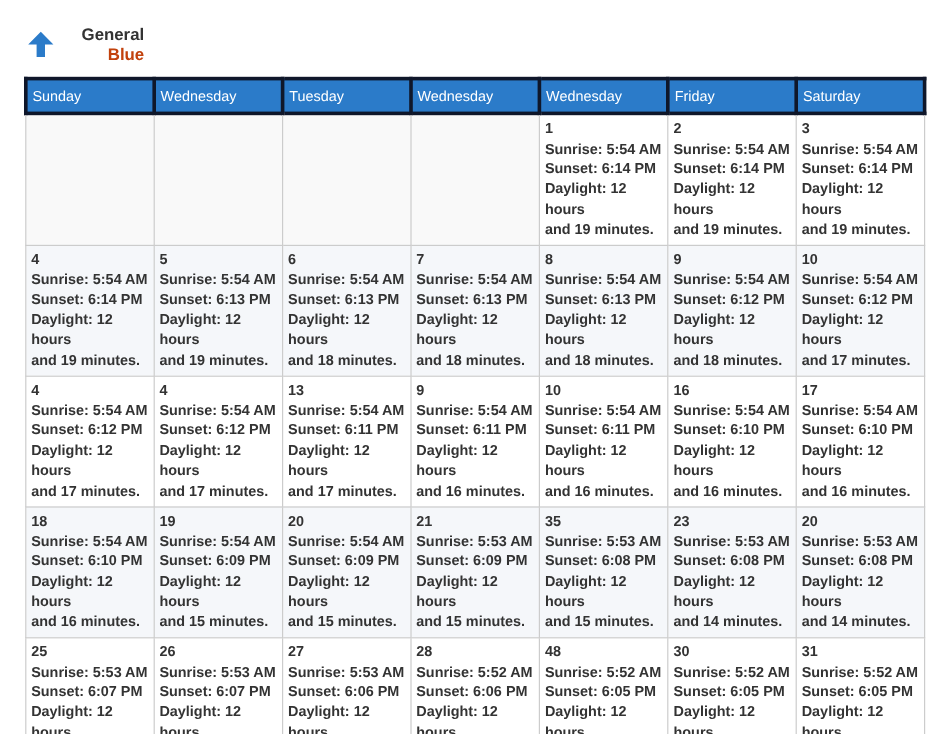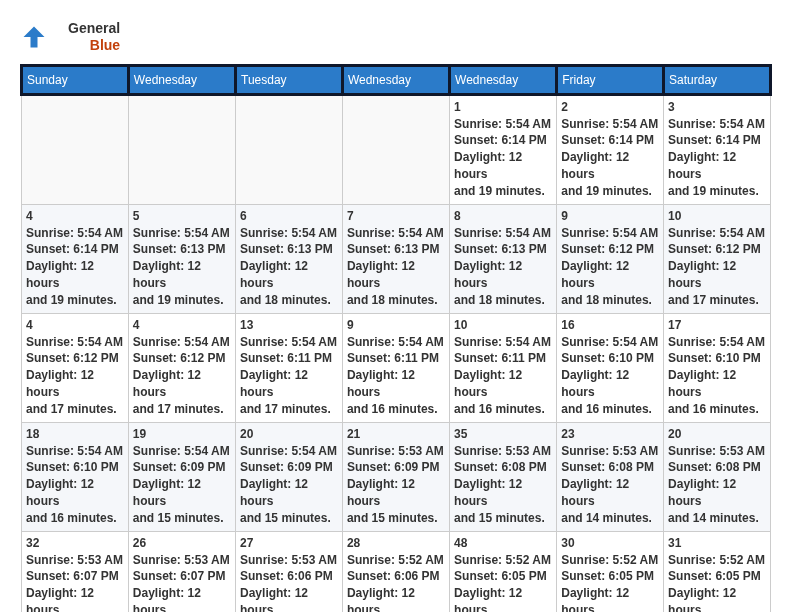--- a/index.html
+++ b/index.html
@@ -295,21 +295,21 @@
         <td>
           <span class="day-num">20</span>
           <div class="day-info" style="white-space: pre-line;">Sunrise: 5:53 AM
 Sunset: 6:08 PM
 Daylight: 12 hours
 and 14 minutes.</div>
         </td>
       </tr>
       <tr>
         <td>
-          <span class="day-num">32</span>
+          <span class="day-num">25</span>
           <div class="day-info" style="white-space: pre-line;">Sunrise: 5:53 AM
 Sunset: 6:07 PM
 Daylight: 12 hours
 and 14 minutes.</div>
         </td>
         <td>
           <span class="day-num">26</span>
           <div class="day-info" style="white-space: pre-line;">Sunrise: 5:53 AM
 Sunset: 6:07 PM
 Daylight: 12 hours

